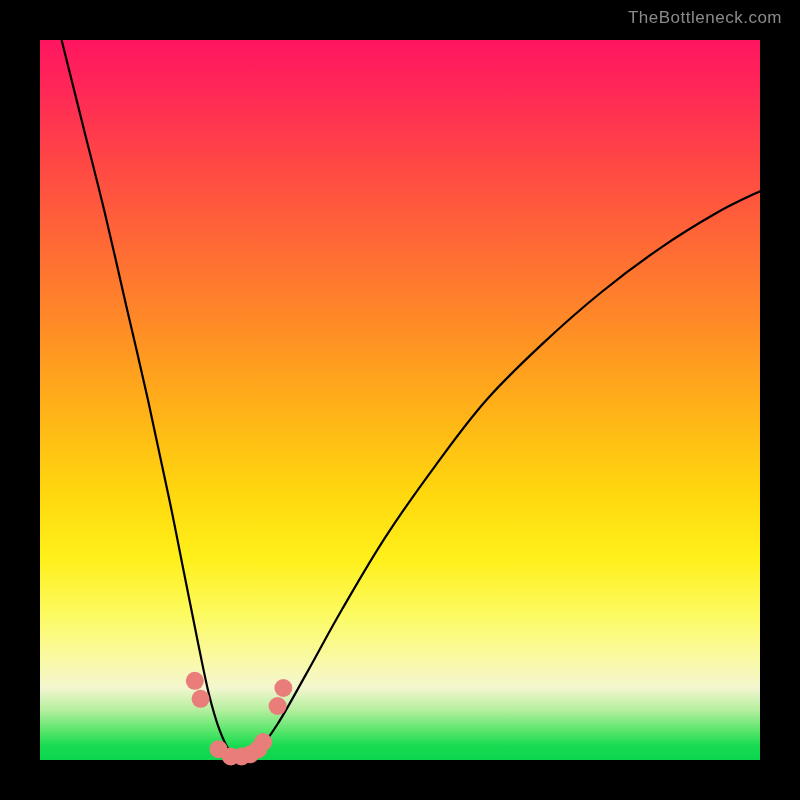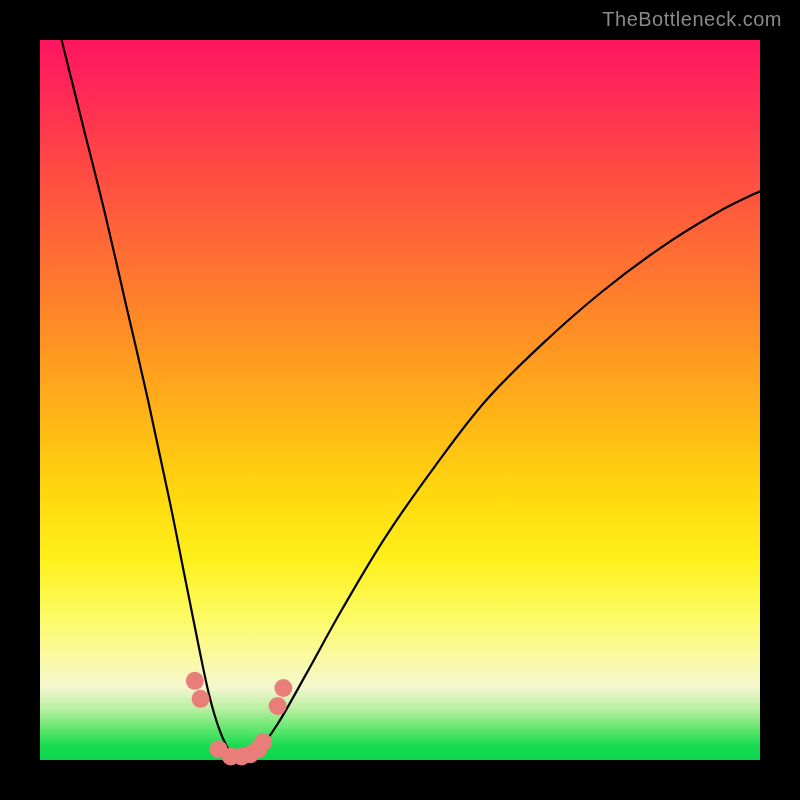--- a/index.html
+++ b/index.html
@@ -42,21 +42,21 @@
       #b6ef9f 93%,
       #57e56a 96%,
       #19db52 98%,
       #0ad64e 100%
     );
   }
   .watermark {
     position: absolute;
     top: 8px;
     right: 18px;
-    font-size: 20px;
+    font-size: 17px;
     font-weight: 400;
     color: #8a8a8a;
     letter-spacing: 0.5px;
     user-select: none;
   }
   svg.curve {
     position: absolute;
     left: 0;
     top: 0;
     width: 720px;

